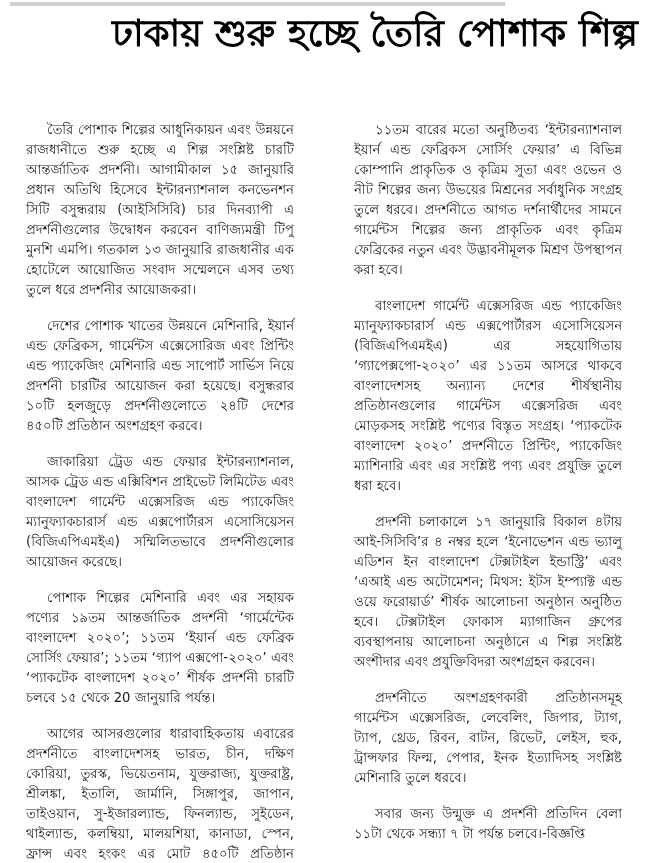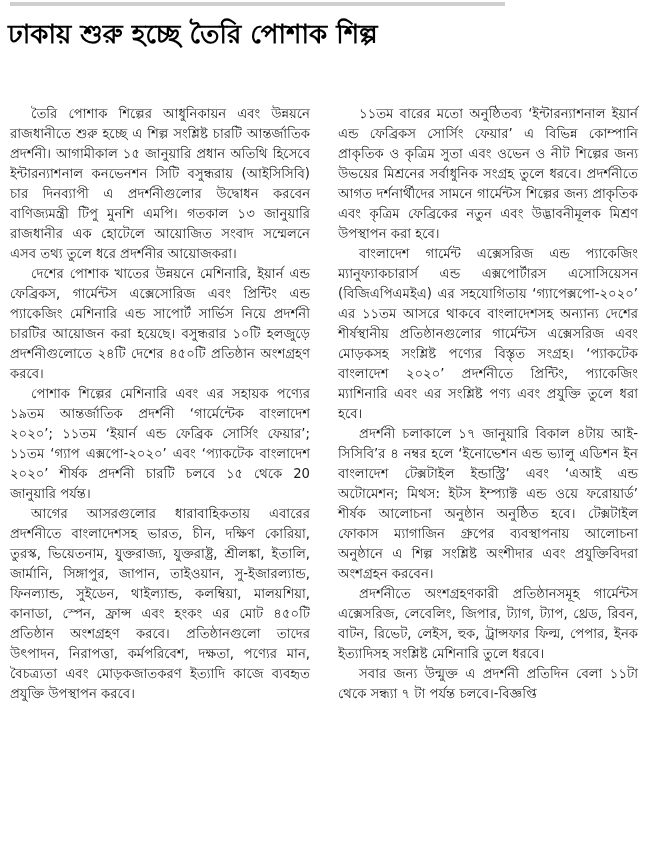--- a/index.html
+++ b/index.html
@@ -24,61 +24,63 @@
       background: #cfcfcf;
     }
     .headline {
       position: absolute;
       left: 8px;
       top: 14px;
       width: 630px;
       margin: 0;
       font-family: "DejaVu Sans", sans-serif;
       font-weight: bold;
-      font-size: 26px;
+      font-size: 37px;
       line-height: 40px;
       letter-spacing: 0px;
       color: #000;
+      text-align: right;
     }
     .headline span { display: block; white-space: nowrap; }
     .columns {
       position: absolute;
       left: 10px;
       top: 104px;
       width: 628px;
       height: 755px;
       display: flex;
       justify-content: space-between;
     }
     .col {
       width: 300px;
       font-size: 13.2px;
       line-height: 20px;
       text-align: justify;
       color: #1a1a1a;
     }
     .col p {
-      margin: 0;
+      margin: 16px;
       text-indent: 1.6em;
     }
     .col p.noindent { text-indent: 0; }
   </style>
 </head>
 <body>
 
 <div class="top-rule"></div>
 
 <h1 class="headline">
   <span>ঢাকায় শুরু হচ্ছে তৈরি পোশাক শিল্প</span>
 </h1>
 
 <div class="columns">
   <div class="col">
     <p>তৈরি পোশাক শিল্পের আধুনিকায়ন এবং উন্নয়নে রাজধানীতে শুরু হচ্ছে এ শিল্প সংশ্লিষ্ট চারটি আন্তর্জাতিক প্রদর্শনী। আগামীকাল ১৫ জানুয়ারি প্রধান অতিথি হিসেবে ইন্টারন্যাশনাল কনভেনশন সিটি বসুন্ধরায় (আইসিসিবি) চার দিনব্যাপী এ প্রদর্শনীগুলোর উদ্বোধন করবেন বাণিজ্যমন্ত্রী টিপু মুনশি এমপি। গতকাল ১৩ জানুয়ারি রাজধানীর এক হোটেলে আয়োজিত সংবাদ সম্মেলনে এসব তথ্য তুলে ধরে প্রদর্শনীর আয়োজকরা।</p>
     <p>দেশের পোশাক খাতের উন্নয়নে মেশিনারি, ইয়ার্ন এন্ড ফেব্রিকস, গার্মেন্টস এক্সেসোরিজ এবং প্রিন্টিং এন্ড প্যাকেজিং মেশিনারি এন্ড সাপোর্ট সার্ভিস নিয়ে প্রদর্শনী চারটির আয়োজন করা হয়েছে। বসুন্ধরার ১০টি হলজুড়ে প্রদর্শনীগুলোতে ২৪টি দেশের ৪৫০টি প্রতিষ্ঠান অংশগ্রহণ করবে।</p>
+    <p>জাকারিয়া ট্রেড এন্ড ফেয়ার ইন্টারন্যাশনাল, আসক ট্রেড এন্ড এক্সিবিশন প্রাইভেট লিমিটেড এবং বাংলাদেশ গার্মেন্ট এক্সেসরিজ এন্ড প্যাকেজিং ম্যানুফ্যাকচারার্স এন্ড এক্সপোর্টারস এসোসিয়েসন (বিজিএপিএমইএ) সম্মিলিতভাবে প্রদর্শনীগুলোর আয়োজন করেছে।</p>
     <p>পোশাক শিল্পের মেশিনারি এবং এর সহায়ক পণ্যের ১৯তম আন্তর্জাতিক প্রদর্শনী ‘গার্মেন্টেক বাংলাদেশ ২০২০’; ১১তম ‘ইয়ার্ন এন্ড ফেব্রিক সোর্সিং ফেয়ার’; ১১তম ‘গ্যাপ এক্সপো-২০২০’ এবং ‘প্যাকটেক বাংলাদেশ ২০২০’ শীর্ষক প্রদর্শনী চারটি চলবে ১৫ থেকে 20 জানুয়ারি পর্যন্ত।</p>
     <p>আগের আসরগুলোর ধারাবাহিকতায় এবারের প্রদর্শনীতে বাংলাদেশসহ ভারত, চীন, দক্ষিণ কোরিয়া, তুরস্ক, ভিয়েতনাম, যুক্তরাজ্য, যুক্তরাষ্ট্র, শ্রীলঙ্কা, ইতালি, জার্মানি, সিঙ্গাপুর, জাপান, তাইওয়ান, সু-ইজারল্যান্ড, ফিনল্যান্ড, সুইডেন, থাইল্যান্ড, কলম্বিয়া, মালয়শিয়া, কানাডা, স্পেন, ফ্রান্স এবং হংকং এর মোট ৪৫০টি প্রতিষ্ঠান অংশগ্রহণ করবে। প্রতিষ্ঠানগুলো তাদের উৎপাদন, নিরাপত্তা, কর্মপরিবেশ, দক্ষতা, পণ্যের মান, বৈচত্র্যতা এবং মোড়কজাতকরণ ইত্যাদি কাজে ব্যবহৃত প্রযুক্তি উপস্থাপন করবে।</p>
   </div>
   <div class="col">
     <p>১১তম বারের মতো অনুষ্ঠিতব্য ‘ইন্টারন্যাশনাল ইয়ার্ন এন্ড ফেব্রিকস সোর্সিং ফেয়ার’ এ বিভিন্ন কোম্পানি প্রাকৃতিক ও কৃত্রিম সুতা এবং ওভেন ও নীট শিল্পের জন্য উভয়ের মিশ্রনের সর্বাধুনিক সংগ্রহ তুলে ধরবে। প্রদর্শনীতে আগত দর্শনার্থীদের সামনে গার্মেন্টস শিল্পের জন্য প্রাকৃতিক এবং কৃত্রিম ফেব্রিকের নতুন এবং উদ্ভাবনীমূলক মিশ্রণ উপস্থাপন করা হবে।</p>
     <p>বাংলাদেশ গার্মেন্ট এক্সেসরিজ এন্ড প্যাকেজিং ম্যানুফ্যাকচারার্স এন্ড এক্সপোর্টারস এসোসিয়েসন (বিজিএপিএমইএ) এর সহযোগিতায় ‘গ্যাপেক্সপো-২০২০’ এর ১১তম আসরে থাকবে বাংলাদেশসহ অন্যান্য দেশের শীর্ষস্থানীয় প্রতিষ্ঠানগুলোর গার্মেন্টস এক্সেসরিজ এবং মোড়কসহ সংশ্লিষ্ট পণ্যের বিস্তৃত সংগ্রহ। ‘প্যাকটেক বাংলাদেশ ২০২০’ প্রদর্শনীতে প্রিন্টিং, প্যাকেজিং ম্যাশিনারি এবং এর সংশ্লিষ্ট পণ্য এবং প্রযুক্তি তুলে ধরা হবে।</p>
     <p>প্রদর্শনী চলাকালে ১৭ জানুয়ারি বিকাল ৪টায় আই-সিসিবি’র ৪ নম্বর হলে ‘ইনোভেশন এন্ড ভ্যালু এডিশন ইন বাংলাদেশ টেক্সটাইল ইন্ডাস্ট্রি’ এবং ‘এআই এন্ড অটোমেশন; মিথস: ইটস ইম্প্যাক্ট এন্ড ওয়ে ফরোয়ার্ড’ শীর্ষক আলোচনা অনুষ্ঠান অনুষ্ঠিত হবে। টেক্সটাইল ফোকাস ম্যাগাজিন গ্রুপের ব্যবস্থাপনায় আলোচনা অনুষ্ঠানে এ শিল্প সংশ্লিষ্ট অংশীদার এবং প্রযুক্তিবিদরা অংশগ্রহন করবেন।</p>
     <p>প্রদর্শনীতে অংশগ্রহণকারী প্রতিষ্ঠানসমূহ গার্মেন্টস এক্সেসরিজ, লেবেলিং, জিপার, ট্যাগ, ট্যাপ, থ্রেড, রিবন, বাটন, রিভেট, লেইস, হুক, ট্রান্সফার ফিল্ম, পেপার, ইনক ইত্যাদিসহ সংশ্লিষ্ট মেশিনারি তুলে ধরবে।</p>
     <p>সবার জন্য উন্মুক্ত এ প্রদর্শনী প্রতিদিন বেলা ১১টা থেকে সন্ধ্যা ৭ টা পর্যন্ত চলবে।-বিজ্ঞপ্তি</p>
   </div>

